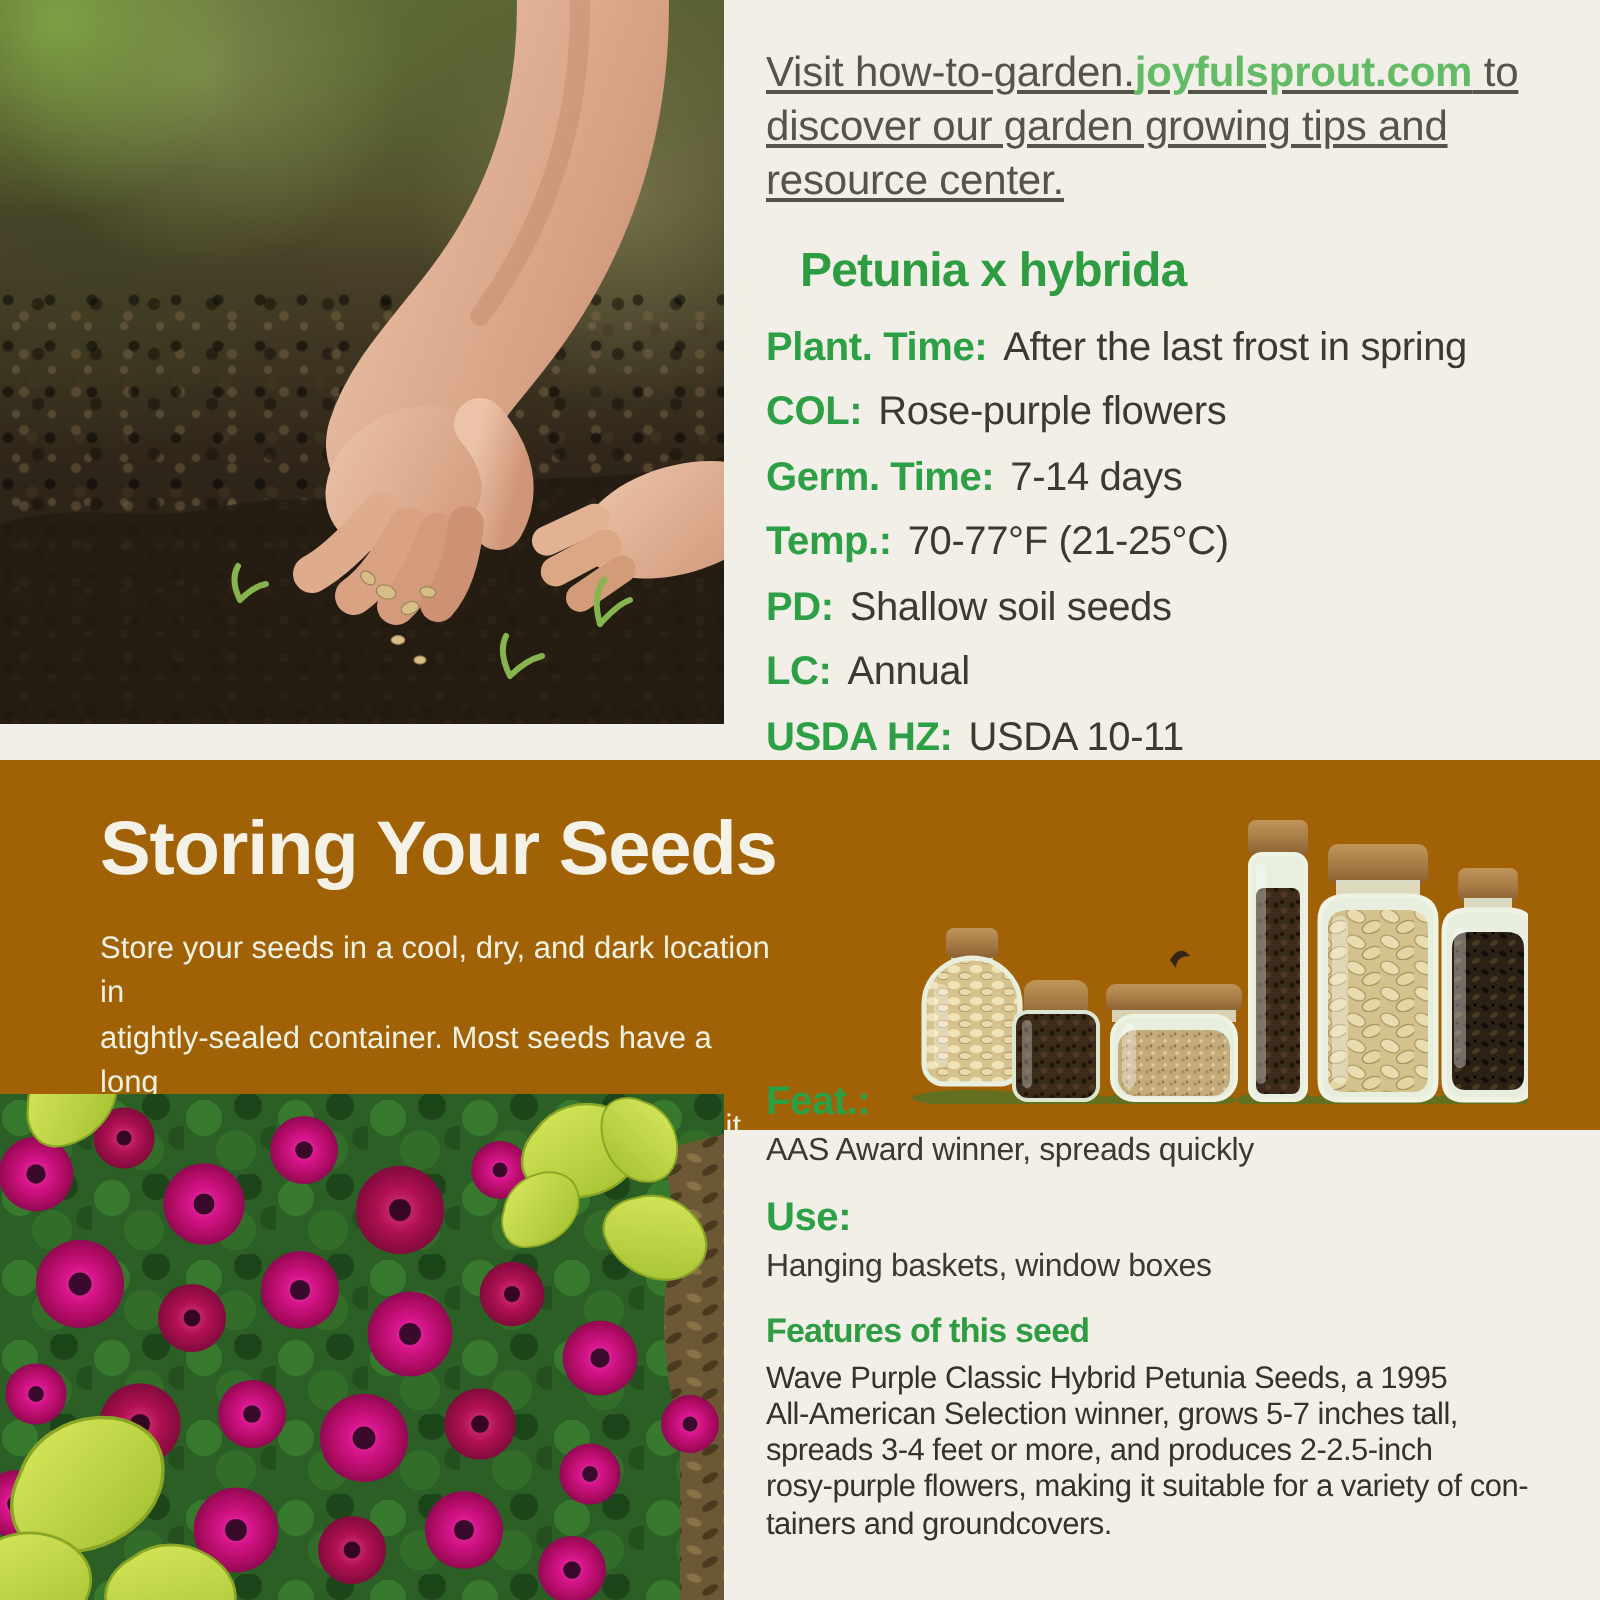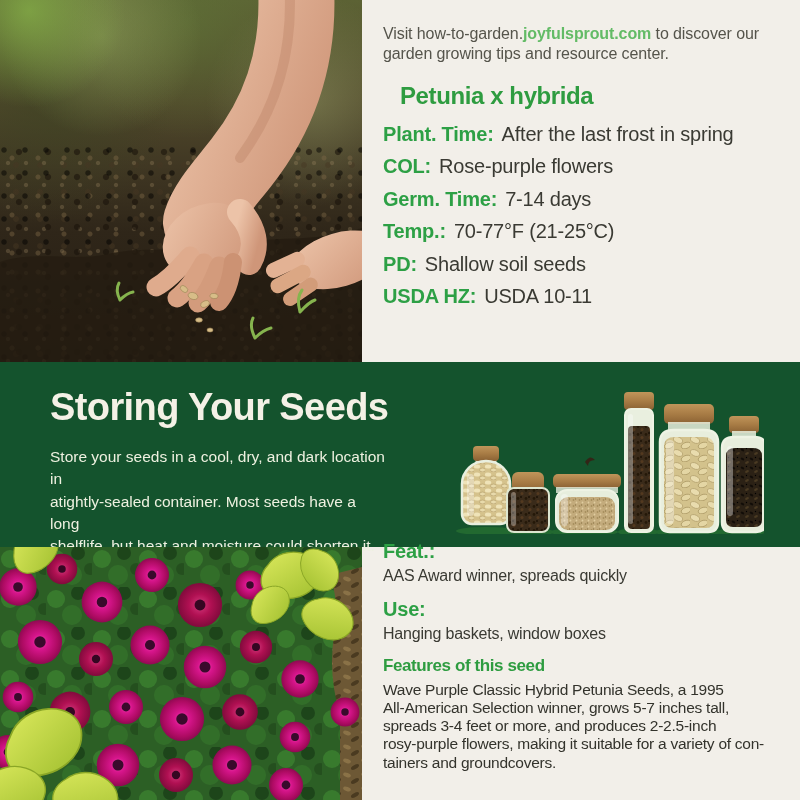--- a/index.html
+++ b/index.html
@@ -21,32 +21,32 @@
       radial-gradient(circle at 4px 5px, rgba(0,0,0,.5) 2.2px, transparent 3.2px),
       radial-gradient(circle at 12px 13px, rgba(128,106,72,.45) 2px, transparent 3px),
       radial-gradient(circle at 19px 7px, rgba(25,18,10,.6) 2.6px, transparent 3.6px),
       radial-gradient(circle at 8px 18px, rgba(160,138,100,.32) 1.6px, transparent 2.6px),
       radial-gradient(circle at 16px 20px, rgba(70,55,35,.5) 2.4px, transparent 3.4px);
     background-size:21px 23px,26px 19px,29px 25px,18px 22px,24px 27px;}
   .photo-top svg{position:absolute;left:0;top:0;}
 
   
   .panel-top{position:absolute;left:362px;top:0;width:438px;height:362px;}
-  .visit{margin:24px 0 0 21px;width:402px;font-size:16px;line-height:1.28;
-         color:#55544b;letter-spacing:-0.1px;}
+  .visit{margin:24px 0 0 21px;width:402px;font-size:21px;line-height:1.28;
+         color:#55544b;letter-spacing:-0.1px;text-decoration:underline;}
   .visit .link{color:#63bb66;font-weight:bold;}
   .plant-title{margin:17px 0 0 38px;font-size:24px;font-weight:bold;color:#2e9c40;
                letter-spacing:-0.4px;}
   .specs{margin:14px 0 0 21px;}
   .spec-row{margin-bottom:11.5px;font-size:20px;line-height:1.05;}
   .spec-label{color:#2da045;font-weight:bold;margin-right:8px;letter-spacing:-0.2px;}
   .spec-value{color:#3a3a33;letter-spacing:-0.2px;}
 
   
-  .band{position:absolute;left:0;top:362px;width:800px;height:185px;background:#14532d;}
+  .band{position:absolute;left:0;top:380px;width:800px;height:185px;background:#a16207;}
   .band-title{position:absolute;left:50px;top:24px;margin:0;font-size:38px;font-weight:bold;
               color:#f4f1e6;letter-spacing:-0.6px;}
   .band-body{position:absolute;left:50px;top:84px;width:338px;margin:0;font-size:15.5px;
              line-height:1.44;color:#eef1e0;white-space:pre-line;}
   .jars{position:absolute;right:36px;bottom:13px;}
 
   
   .photo-flowers{position:absolute;left:0;top:547px;width:362px;height:253px;overflow:hidden;
     background:linear-gradient(160deg,#3a7130 0%,#2f5f27 40%,#234a1e 100%);}
 
@@ -126,20 +126,23 @@
         <span class="spec-label">COL:</span><span class="spec-value">Rose-purple flowers</span>
       </div>
       <div class="spec-row">
         <span class="spec-label">Germ. Time:</span><span class="spec-value">7-14 days</span>
       </div>
       <div class="spec-row">
         <span class="spec-label">Temp.:</span><span class="spec-value">70-77°F (21-25°C)</span>
       </div>
       <div class="spec-row">
         <span class="spec-label">PD:</span><span class="spec-value">Shallow soil seeds</span>
+      </div>
+      <div class="spec-row">
+        <span class="spec-label">LC:</span><span class="spec-value">Annual</span>
       </div>
       <div class="spec-row">
         <span class="spec-label">USDA HZ:</span><span class="spec-value">USDA 10-11</span>
       </div>
     </div>
   </div>
 
   <div class="band">
     <h2 class="band-title">Storing Your Seeds</h2>
     <p class="band-body">Store your seeds in a cool, dry, and dark location in

